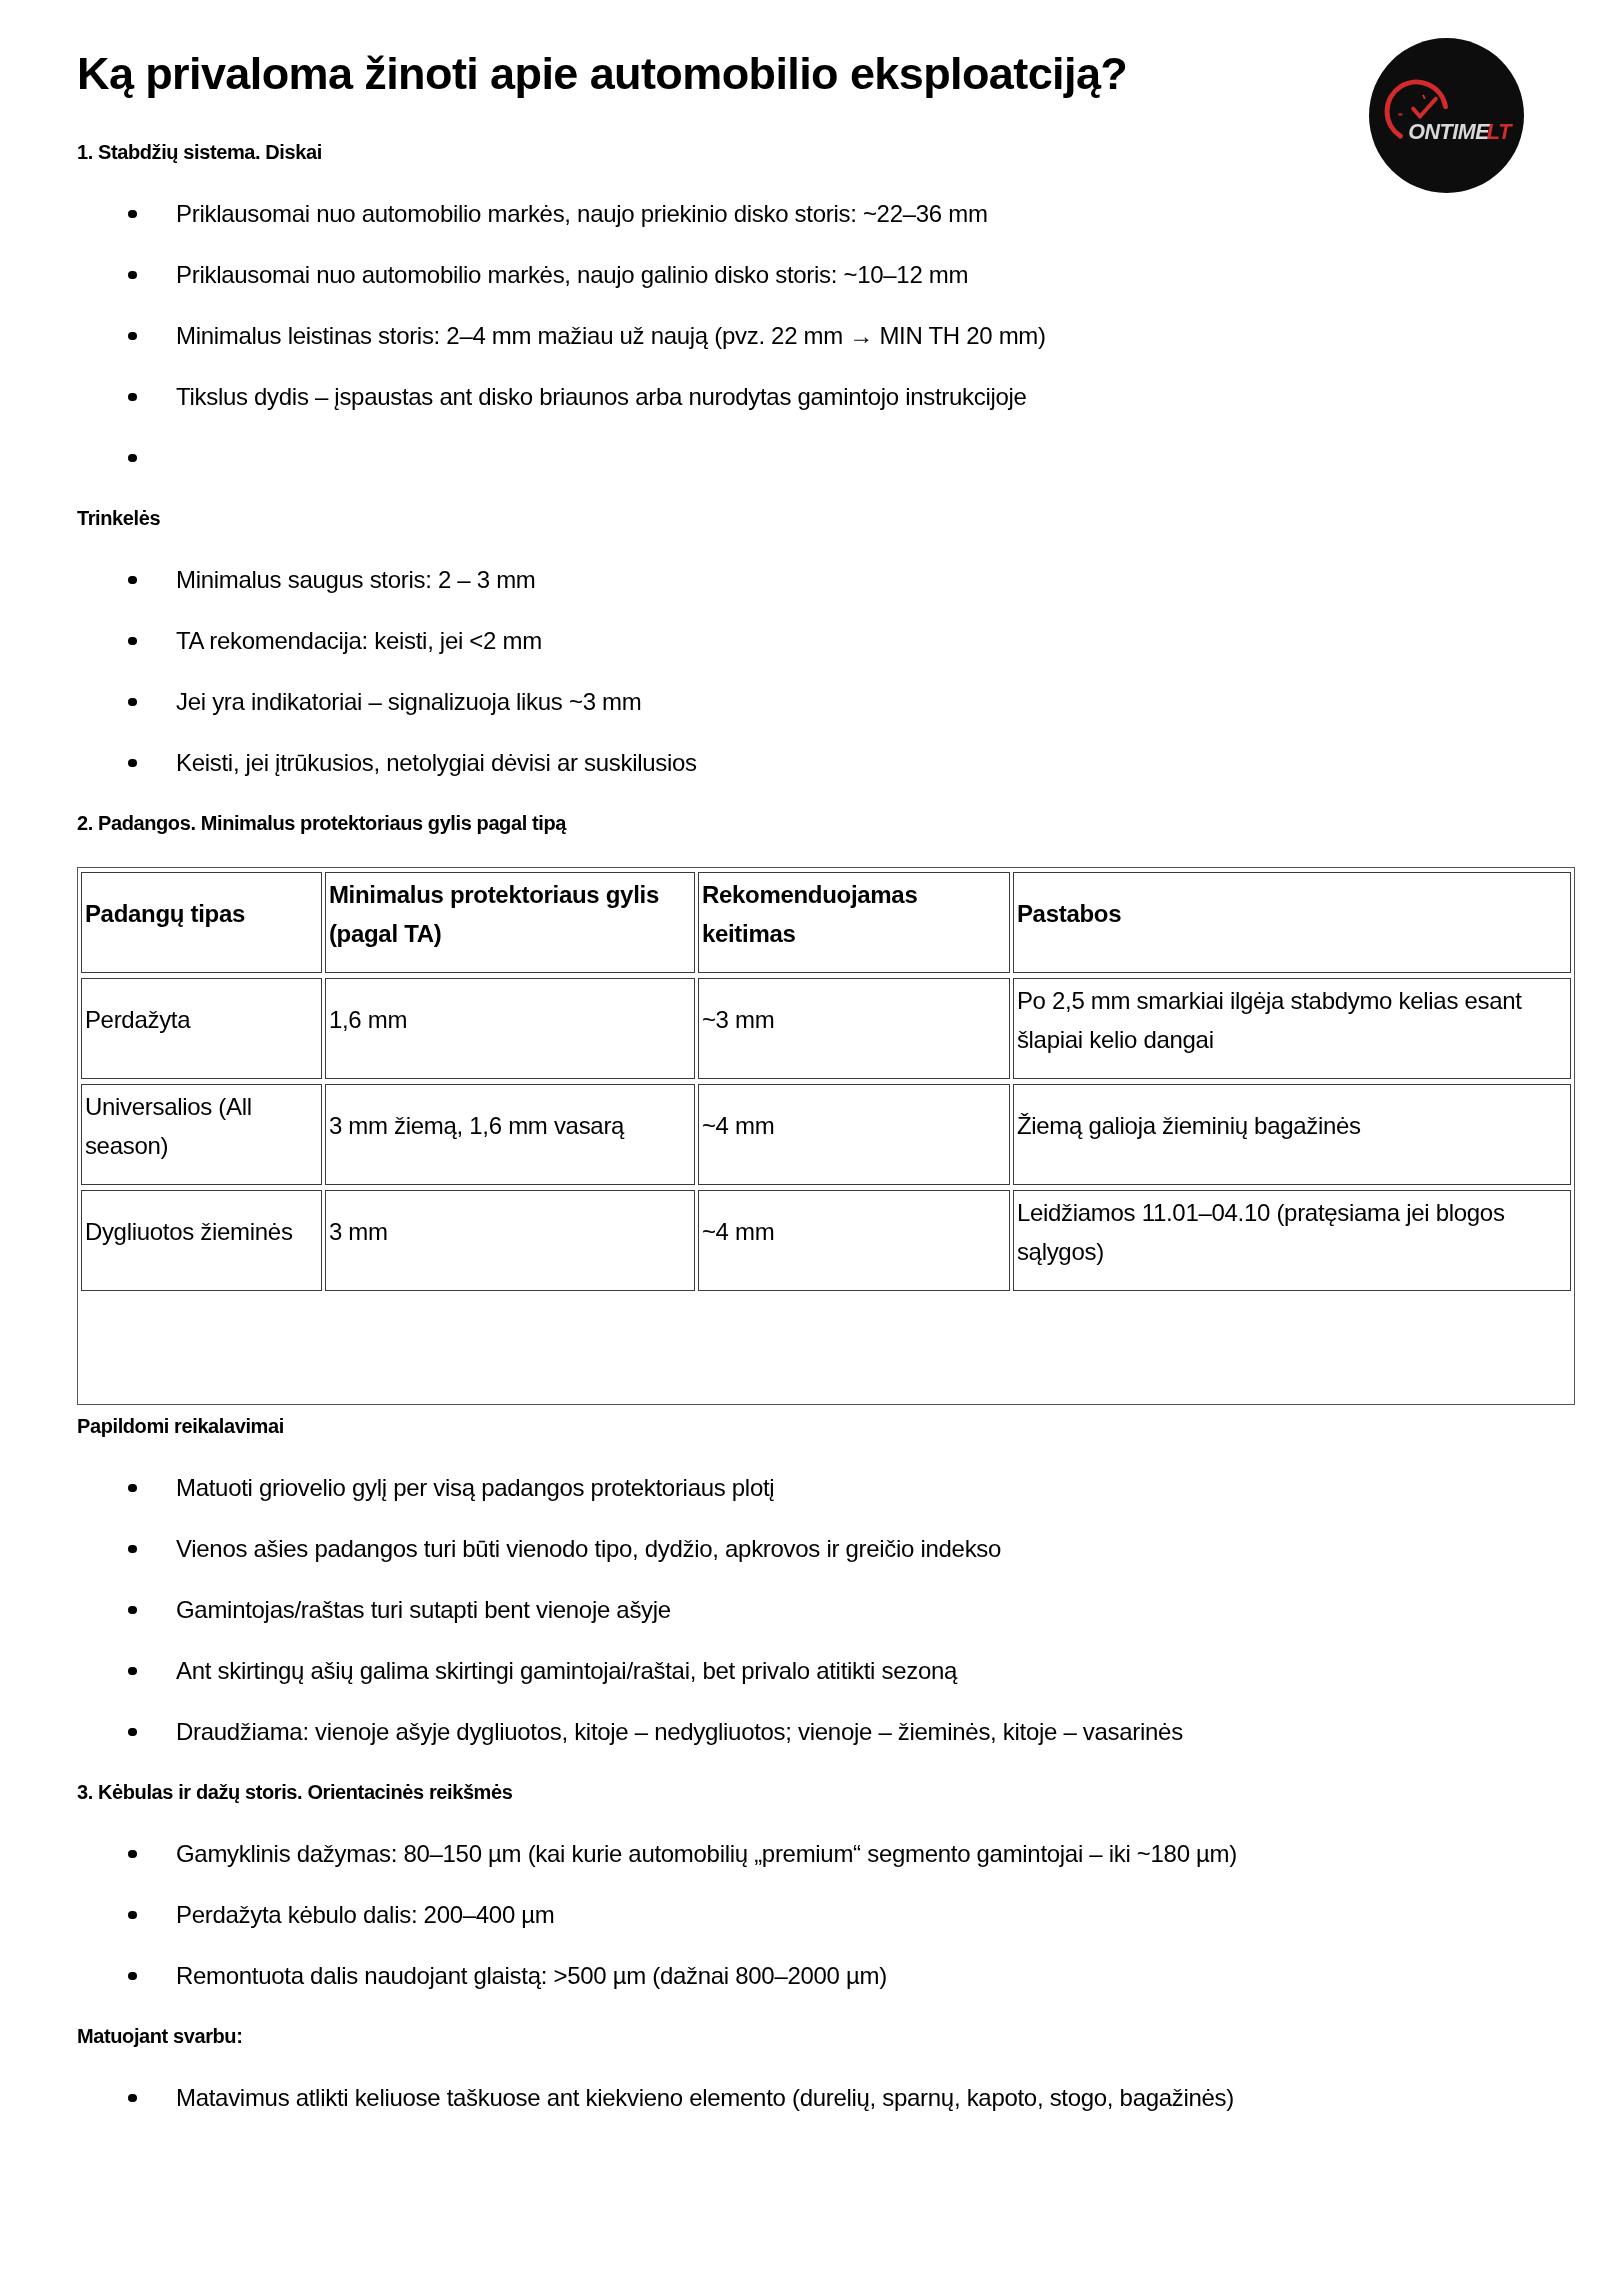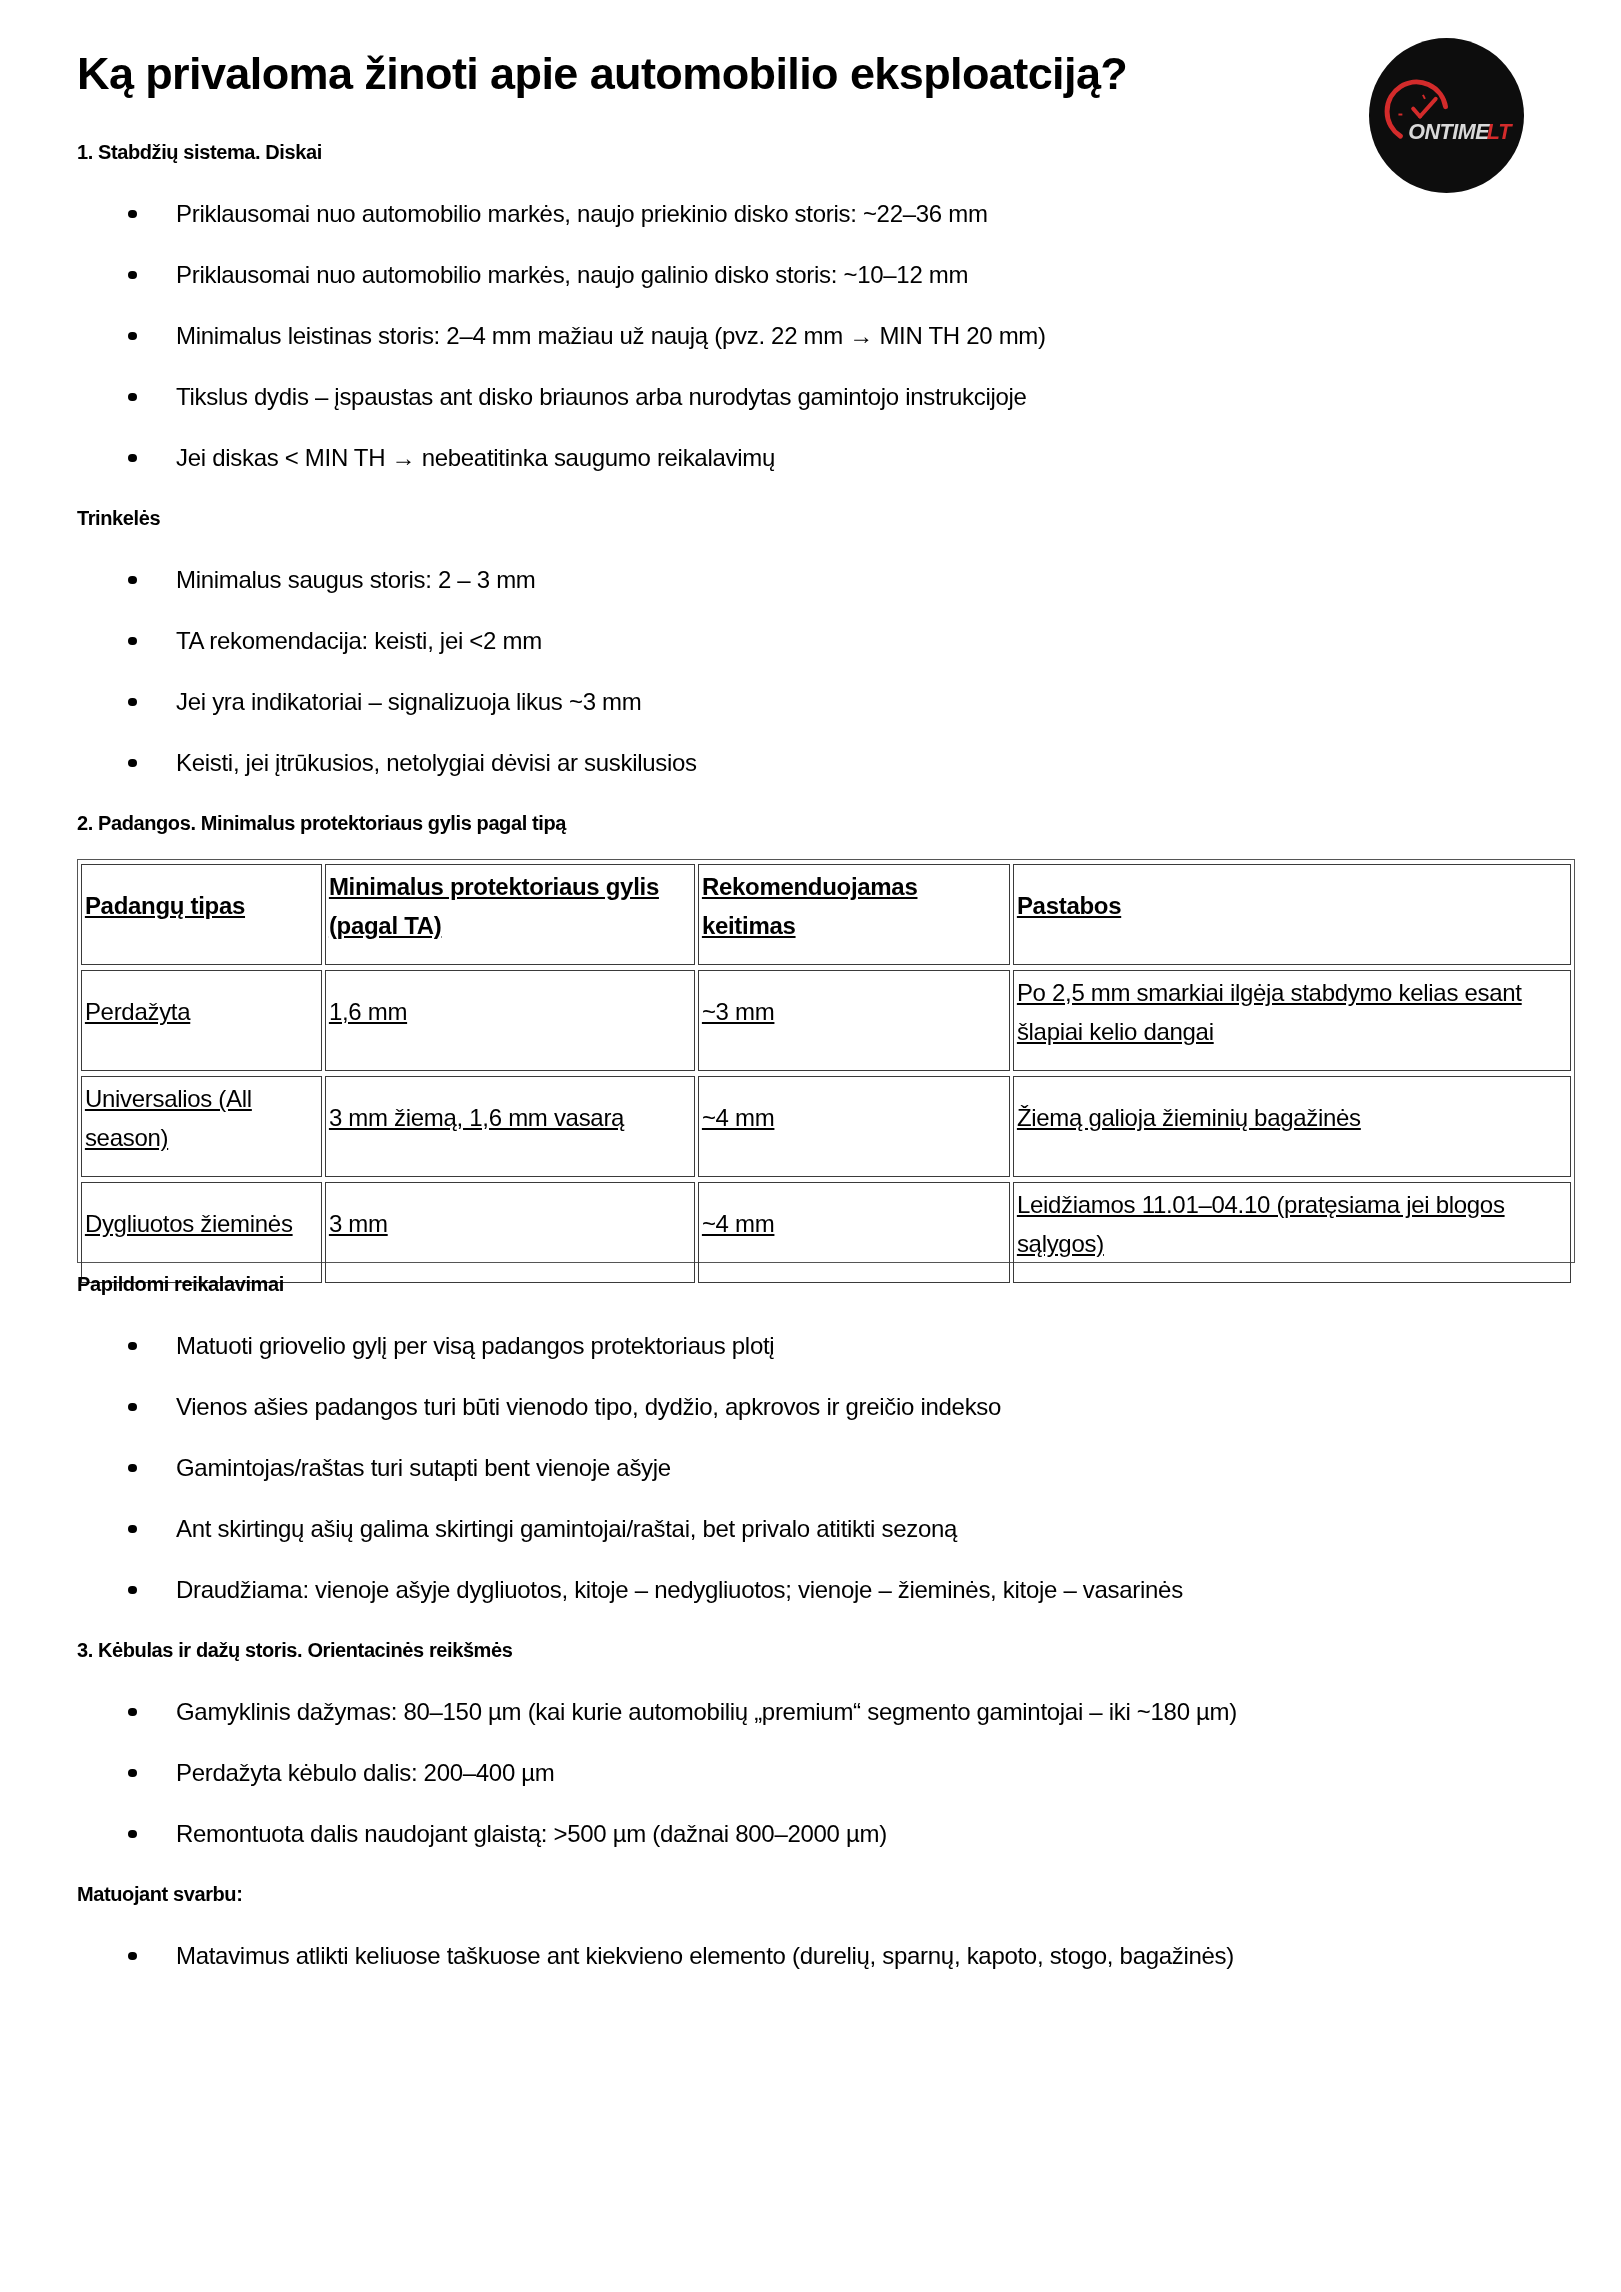--- a/index.html
+++ b/index.html
@@ -8,22 +8,22 @@
   .title { position: absolute; left: 77px; top: 43px; height: 61px; line-height: 61px;
            font-size: 45px; font-weight: bold; letter-spacing: -0.6px; white-space: nowrap; margin: 0; }
   .logo { position: absolute; left: 1369px; top: 38px; width: 155px; height: 155px; }
   .flow { position: absolute; left: 77px; top: 122px; width: 1509px; }
   .line { height: 61px; line-height: 61px; white-space: nowrap; }
   .h { font-weight: bold; font-size: 20px; letter-spacing: -0.4px; margin: 0; }
   .li { position: relative; padding-left: 99px; font-size: 24px; letter-spacing: -0.3px; }
   .li .dot { position: absolute; left: 51px; top: 0; width: 9.8px; height: 61px; }
   .li .dot::before { content: ""; position: absolute; left: 0; top: 26.5px; width: 8.8px; height: 8.8px;
                      border-radius: 50%; background: #000; }
-  .tbl-wrap { margin-top: 5px; width: 1498px; height: 404px; border: 1.5px solid #555;
-              box-sizing: border-box; text-decoration: underline; }
+  .tbl-wrap { margin-top: 13px; width: 1498px; height: 538px; border: 1.5px solid #555;
+              box-sizing: border-box; }
   table.tires { border-collapse: separate; border-spacing: 3.9px 5.9px; width: 100%;
                 margin-top: -1px; table-layout: fixed; }
   table.tires td, table.tires th { border: 1.5px solid #3a3a3a; height: 101px; box-sizing: border-box;
       padding: 0 3.9px 17.6px 2.9px; vertical-align: middle; text-align: left; font-size: 24px;
       line-height: 39px; letter-spacing: -0.3px; }
   table.tires th { font-weight: bold; }
   .sub { height: 52px; line-height: 43px; }
 </style>
 </head>
 <body>
@@ -46,21 +46,21 @@
 </div>
 
 <div class="flow">
 
   <h2 class="line h">1. Stabdžių sistema. Diskai</h2>
   <ul style="margin:0;padding:0;list-style:none;">
     <li class="line li"><span class="dot"></span><span>Priklausomai nuo automobilio markės, naujo priekinio disko storis: ~22–36 mm</span></li>
     <li class="line li"><span class="dot"></span><span>Priklausomai nuo automobilio markės, naujo galinio disko storis: ~10–12 mm</span></li>
     <li class="line li"><span class="dot"></span><span>Minimalus leistinas storis: 2–4 mm mažiau už naują (pvz. 22 mm → MIN TH 20 mm)</span></li>
     <li class="line li"><span class="dot"></span><span>Tikslus dydis – įspaustas ant disko briaunos arba nurodytas gamintojo instrukcijoje</span></li>
-    <li class="line li"><span class="dot"></span><span>Jei diskas &lt; MIN TH → nebeatitinka saugumo reikalavimų</span></li>
+    <li class="line li"><span class="dot"></span></li>
   </ul>
 
   <h3 class="line h">Trinkelės</h3>
   <ul style="margin:0;padding:0;list-style:none;">
     <li class="line li"><span class="dot"></span><span>Minimalus saugus storis: 2 – 3 mm</span></li>
     <li class="line li"><span class="dot"></span><span>TA rekomendacija: keisti, jei &lt;2 mm</span></li>
     <li class="line li"><span class="dot"></span><span>Jei yra indikatoriai – signalizuoja likus ~3 mm</span></li>
     <li class="line li"><span class="dot"></span><span>Keisti, jei įtrūkusios, netolygiai dėvisi ar suskilusios</span></li>
   </ul>
 

